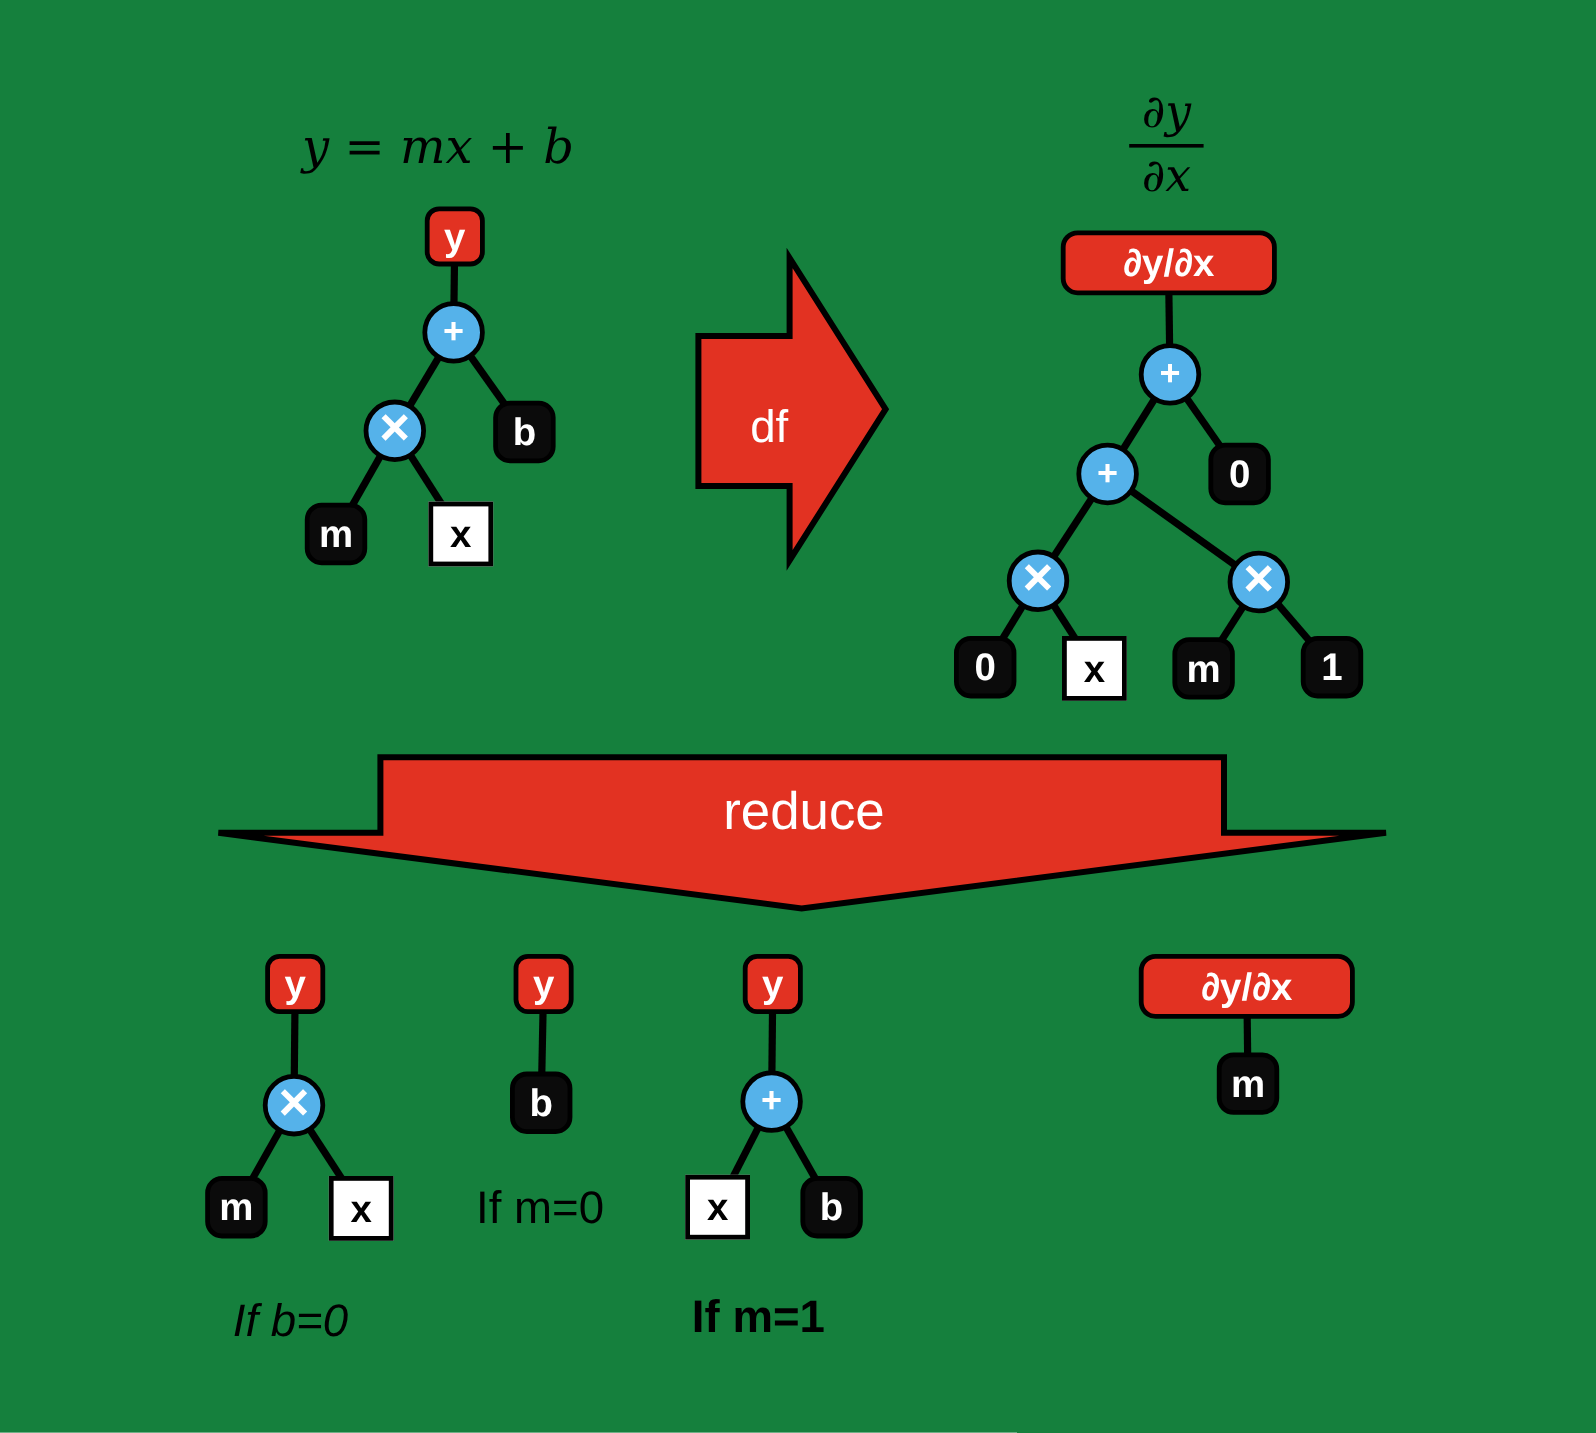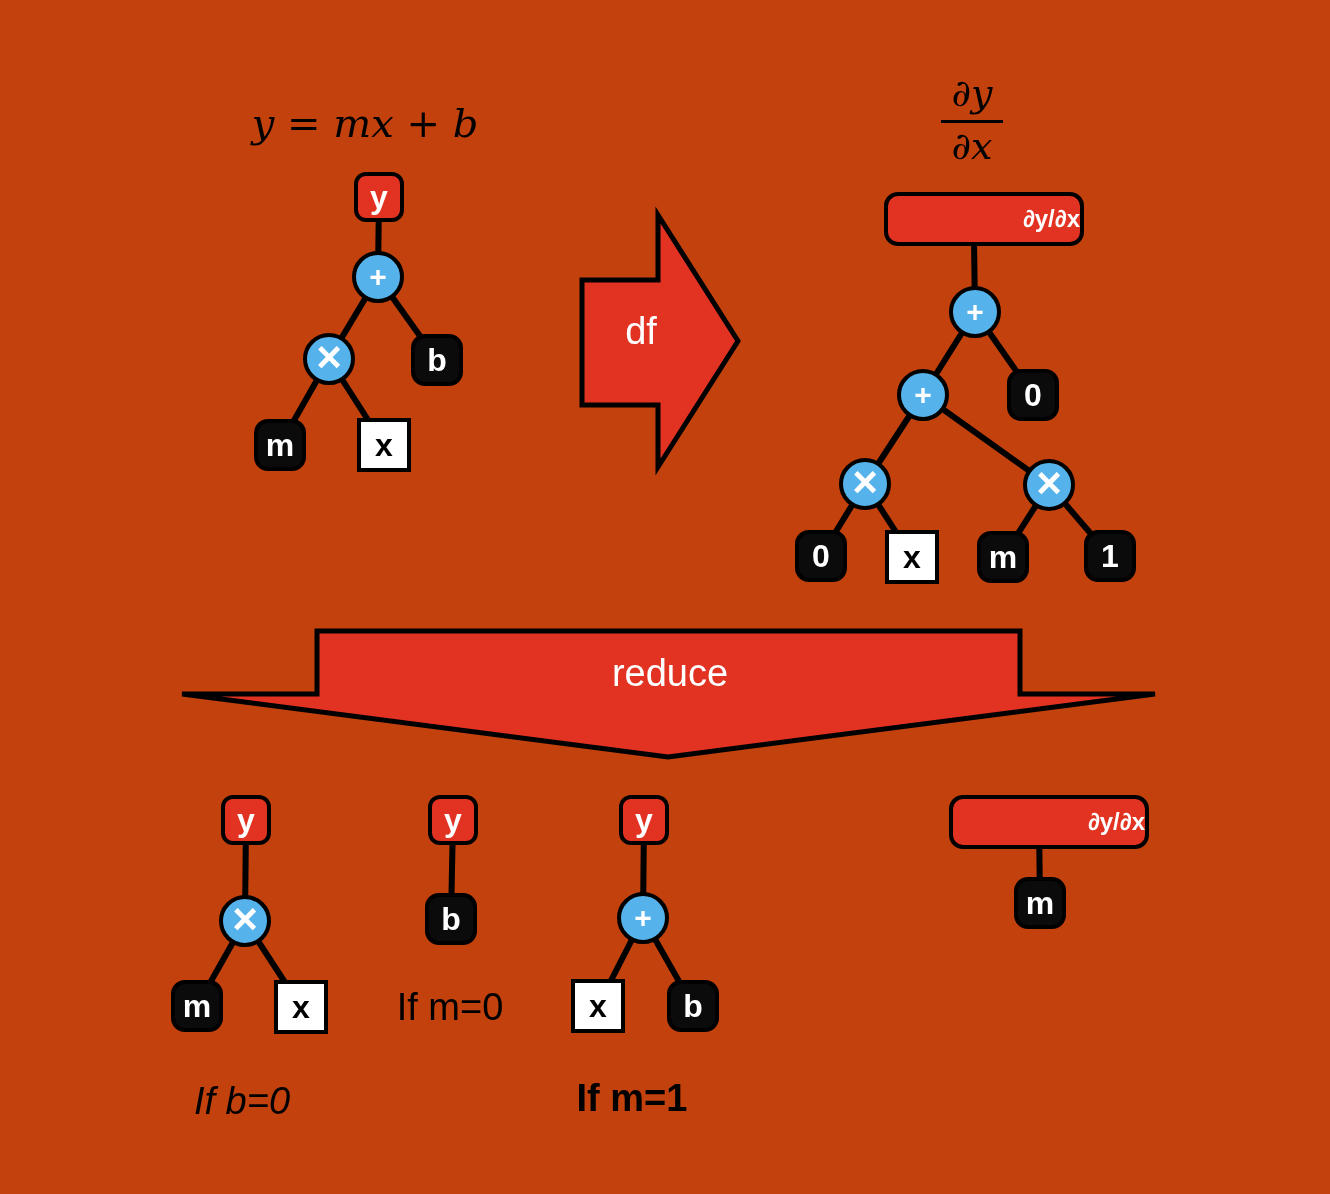--- a/index.html
+++ b/index.html
@@ -1,20 +1,20 @@
 <!DOCTYPE html>
 <html style="--red: #E23222; --blue: #55B2EA; --black: #0B0B0B;"><head>
 <meta charset="utf-8">
 <style>
   html, body { margin: 0; padding: 0; background: #ffffff; }
   .canvas {
     position: relative;
     width: 1330px;
     height: 1194px;
-    background: #c2410c;
+    background: #15803d;
     overflow: hidden;
     font-family: "Liberation Sans", sans-serif;
   }
   svg.layer {
     position: absolute;
     left: 0; top: 0;
     width: 1330px; height: 1194px;
   }
   .edge {
     stroke: #000000;
@@ -38,25 +38,24 @@
     font-weight: 600;
     line-height: 1;
   }
   .sq-red {
     width: 50px; height: 50px;
     background: var(--red, #E23222);
     border-radius: 12px;
     font-size: 32px;
   }
   .rect-red {
-    width: 200px; height: 54px;
+    width: 180px; height: 54px;
     background: var(--red, #E23222);
     border-radius: 14px;
-    font-size: 24px;
-    justify-content: flex-end;
+    font-size: 32px;
   }
   .sq-black {
     width: 52px; height: 52px;
     background: var(--black, #0B0B0B);
     border-radius: 14px;
     font-size: 32px;
   }
   .sq-white {
     width: 54px; height: 54px;
     background: #ffffff;
@@ -97,22 +96,22 @@
     padding: 0 10px 4px;
     border-bottom: 3px solid #000000;
   }
   .fraction .den { display: block; padding-top: 2px; }
   .arrow-label {
     position: absolute;
     color: #ffffff;
     text-align: center;
     font-weight: 400;
   }
-  .df-label { left: 601px; top: 310px; width: 80px; font-size: 38px; }
-  .reduce-label { left: 590px; top: 652px; width: 160px; font-size: 38px; }
+  .df-label { left: 601px; top: 335px; width: 80px; font-size: 38px; }
+  .reduce-label { left: 590px; top: 652px; width: 160px; font-size: 44px; }
   .caption {
     position: absolute;
     color: #000000;
     font-size: 38px;
     text-align: center;
     width: 160px;
   }
 </style>
 </head>
 <body>

